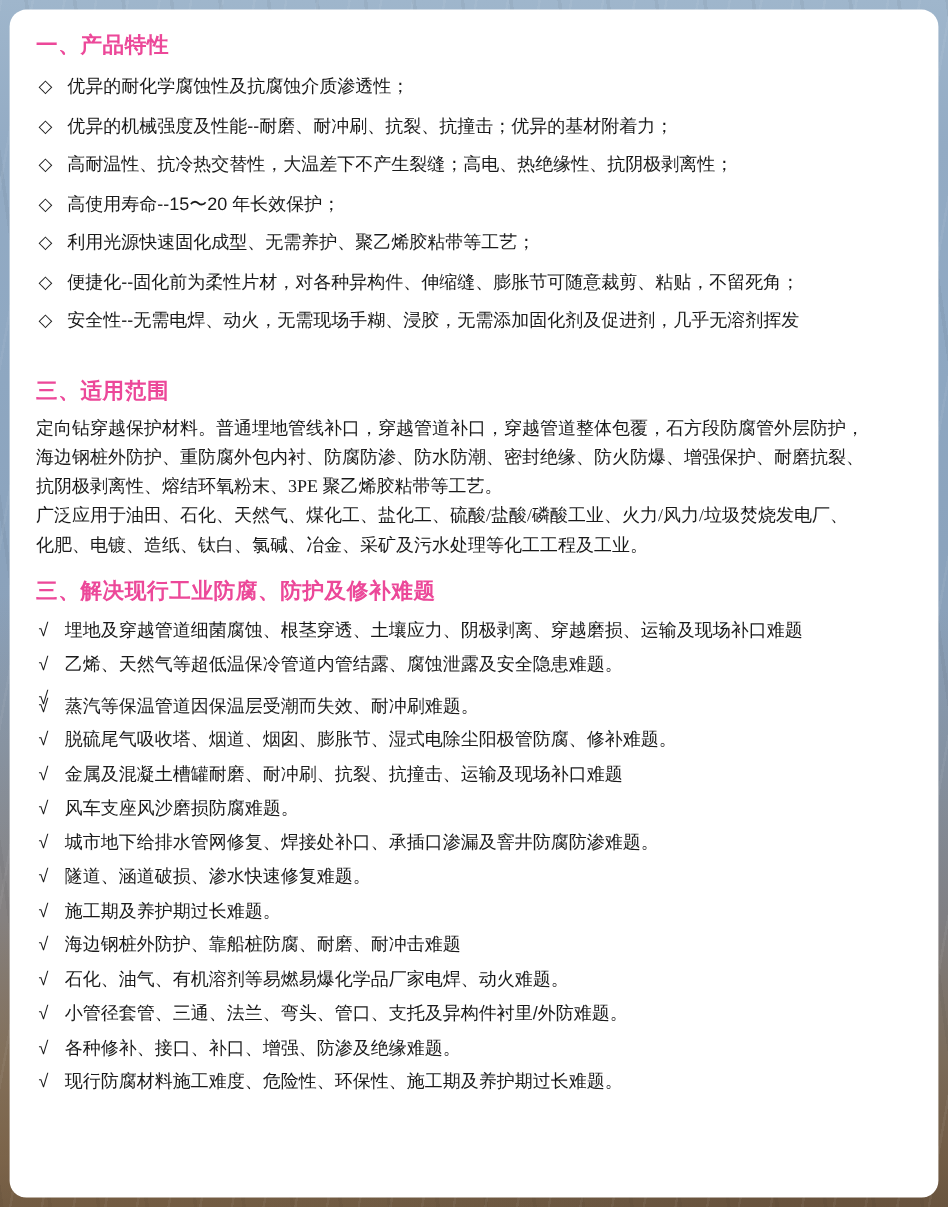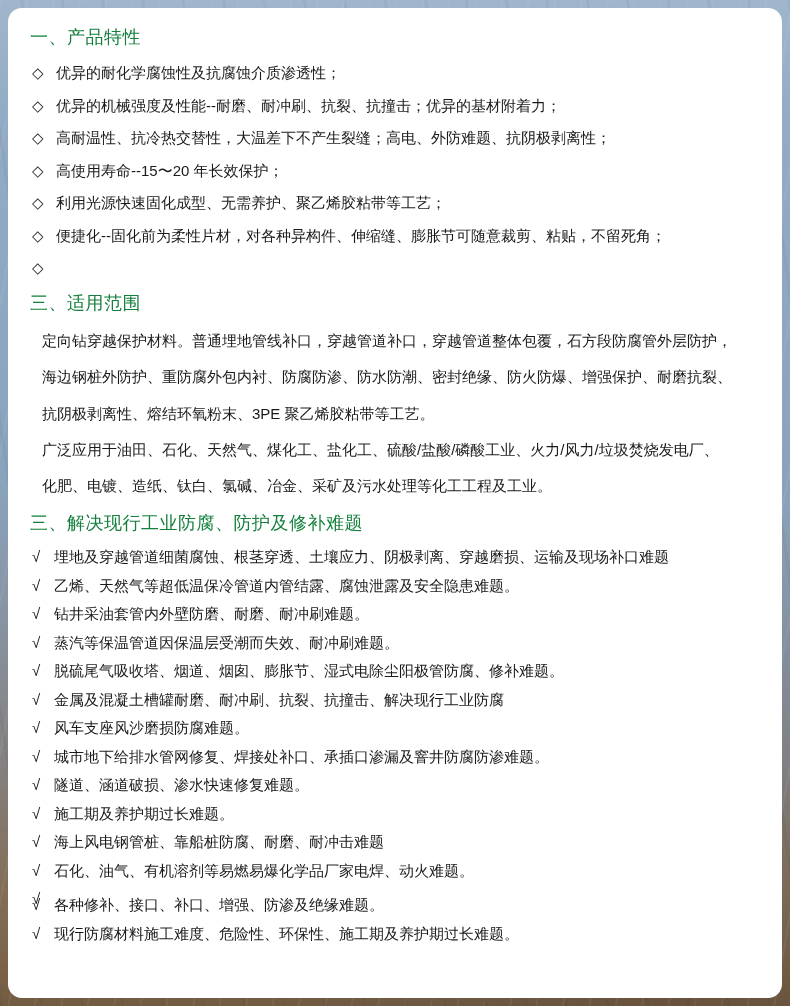--- a/index.html
+++ b/index.html
@@ -52,23 +52,23 @@
     height: 990px;
     background: #ffffff;
     border-radius: 14px;
     box-sizing: border-box;
     padding: 14px 18px 10px 22px;
     overflow: hidden;
     z-index: 2;
   }
 
   .section-title {
-    color: #15803d;
+    color: #ec4899;
     font-size: 18px;
-    font-weight: normal;
+    font-weight: bold;
     letter-spacing: 0.5px;
     margin: 2px 0 6px 0;
     line-height: 1.5;
   }
   .section-title.second { margin-top: 28px; }
   .section-title.third { margin-top: 12px; }
 
   ul.feature-list {
     list-style: none;
     margin: 0;
@@ -85,25 +85,26 @@
   ul.feature-list li .bullet-diamond {
     position: absolute;
     left: 2px;
     top: 5px;
     font-size: 15px;
     color: #1a1a1a;
     line-height: 1.5;
   }
 
   .scope-block p {
-    margin: 12px;
+    margin: 0;
     color: #1a1a1a;
     font-size: 15px;
     line-height: 1.62;
     white-space: nowrap;
+    font-family: Liberation Serif, serif;
   }
 
   ul.problem-list {
     list-style: none;
     margin: 0;
     padding: 0;
   }
   ul.problem-list li {
     position: relative;
     color: #1a1a1a;
@@ -124,49 +125,49 @@
 </head>
 <body>
 
 <div class="page">
   <div class="card">
 
     <h2 class="section-title">一、产品特性</h2>
     <ul class="feature-list">
       <li><span class="bullet-diamond">◇</span><span>优异的耐化学腐蚀性及抗腐蚀介质渗透性；</span></li>
       <li><span class="bullet-diamond">◇</span><span>优异的机械强度及性能--耐磨、耐冲刷、抗裂、抗撞击；优异的基材附着力；</span></li>
-      <li><span class="bullet-diamond">◇</span><span>高耐温性、抗冷热交替性，大温差下不产生裂缝；高电、外防难题、抗阴极剥离性；</span></li>
+      <li><span class="bullet-diamond">◇</span><span>高耐温性、抗冷热交替性，大温差下不产生裂缝；高电、热绝缘性、抗阴极剥离性；</span></li>
       <li><span class="bullet-diamond">◇</span><span>高使用寿命--15〜20 年长效保护；</span></li>
       <li><span class="bullet-diamond">◇</span><span>利用光源快速固化成型、无需养护、聚乙烯胶粘带等工艺；</span></li>
       <li><span class="bullet-diamond">◇</span><span>便捷化--固化前为柔性片材，对各种异构件、伸缩缝、膨胀节可随意裁剪、粘贴，不留死角；</span></li>
-      <li><span class="bullet-diamond">◇</span></li>
+      <li><span class="bullet-diamond">◇</span><span>安全性--无需电焊、动火，无需现场手糊、浸胶，无需添加固化剂及促进剂，几乎无溶剂挥发</span></li>
     </ul>
 
     <h2 class="section-title second">三、适用范围</h2>
     <div class="scope-block">
       <p>定向钻穿越保护材料。普通埋地管线补口，穿越管道补口，穿越管道整体包覆，石方段防腐管外层防护，</p>
       <p>海边钢桩外防护、重防腐外包内衬、防腐防渗、防水防潮、密封绝缘、防火防爆、增强保护、耐磨抗裂、</p>
       <p>抗阴极剥离性、熔结环氧粉末、3PE 聚乙烯胶粘带等工艺。</p>
       <p>广泛应用于油田、石化、天然气、煤化工、盐化工、硫酸/盐酸/磷酸工业、火力/风力/垃圾焚烧发电厂、</p>
       <p>化肥、电镀、造纸、钛白、氯碱、冶金、采矿及污水处理等化工工程及工业。</p>
     </div>
 
     <h2 class="section-title third">三、解决现行工业防腐、防护及修补难题</h2>
     <ul class="problem-list">
       <li><span class="bullet-check">√</span><span>埋地及穿越管道细菌腐蚀、根茎穿透、土壤应力、阴极剥离、穿越磨损、运输及现场补口难题</span></li>
       <li><span class="bullet-check">√</span><span>乙烯、天然气等超低温保冷管道内管结露、腐蚀泄露及安全隐患难题。</span></li>
-      <li><span class="bullet-check">√</span><span>钻井采油套管内外壁防磨、耐磨、耐冲刷难题。</span></li>
+      <li><span class="bullet-check">√</span></li>
       <li><span class="bullet-check">√</span><span>蒸汽等保温管道因保温层受潮而失效、耐冲刷难题。</span></li>
       <li><span class="bullet-check">√</span><span>脱硫尾气吸收塔、烟道、烟囱、膨胀节、湿式电除尘阳极管防腐、修补难题。</span></li>
-      <li><span class="bullet-check">√</span><span>金属及混凝土槽罐耐磨、耐冲刷、抗裂、抗撞击、解决现行工业防腐</span></li>
+      <li><span class="bullet-check">√</span><span>金属及混凝土槽罐耐磨、耐冲刷、抗裂、抗撞击、运输及现场补口难题</span></li>
       <li><span class="bullet-check">√</span><span>风车支座风沙磨损防腐难题。</span></li>
       <li><span class="bullet-check">√</span><span>城市地下给排水管网修复、焊接处补口、承插口渗漏及窨井防腐防渗难题。</span></li>
       <li><span class="bullet-check">√</span><span>隧道、涵道破损、渗水快速修复难题。</span></li>
       <li><span class="bullet-check">√</span><span>施工期及养护期过长难题。</span></li>
-      <li><span class="bullet-check">√</span><span>海上风电钢管桩、靠船桩防腐、耐磨、耐冲击难题</span></li>
+      <li><span class="bullet-check">√</span><span>海边钢桩外防护、靠船桩防腐、耐磨、耐冲击难题</span></li>
       <li><span class="bullet-check">√</span><span>石化、油气、有机溶剂等易燃易爆化学品厂家电焊、动火难题。</span></li>
-      <li><span class="bullet-check">√</span></li>
+      <li><span class="bullet-check">√</span><span>小管径套管、三通、法兰、弯头、管口、支托及异构件衬里/外防难题。</span></li>
       <li><span class="bullet-check">√</span><span>各种修补、接口、补口、增强、防渗及绝缘难题。</span></li>
       <li><span class="bullet-check">√</span><span>现行防腐材料施工难度、危险性、环保性、施工期及养护期过长难题。</span></li>
     </ul>
 
   </div>
 </div>
 
 </body></html>

